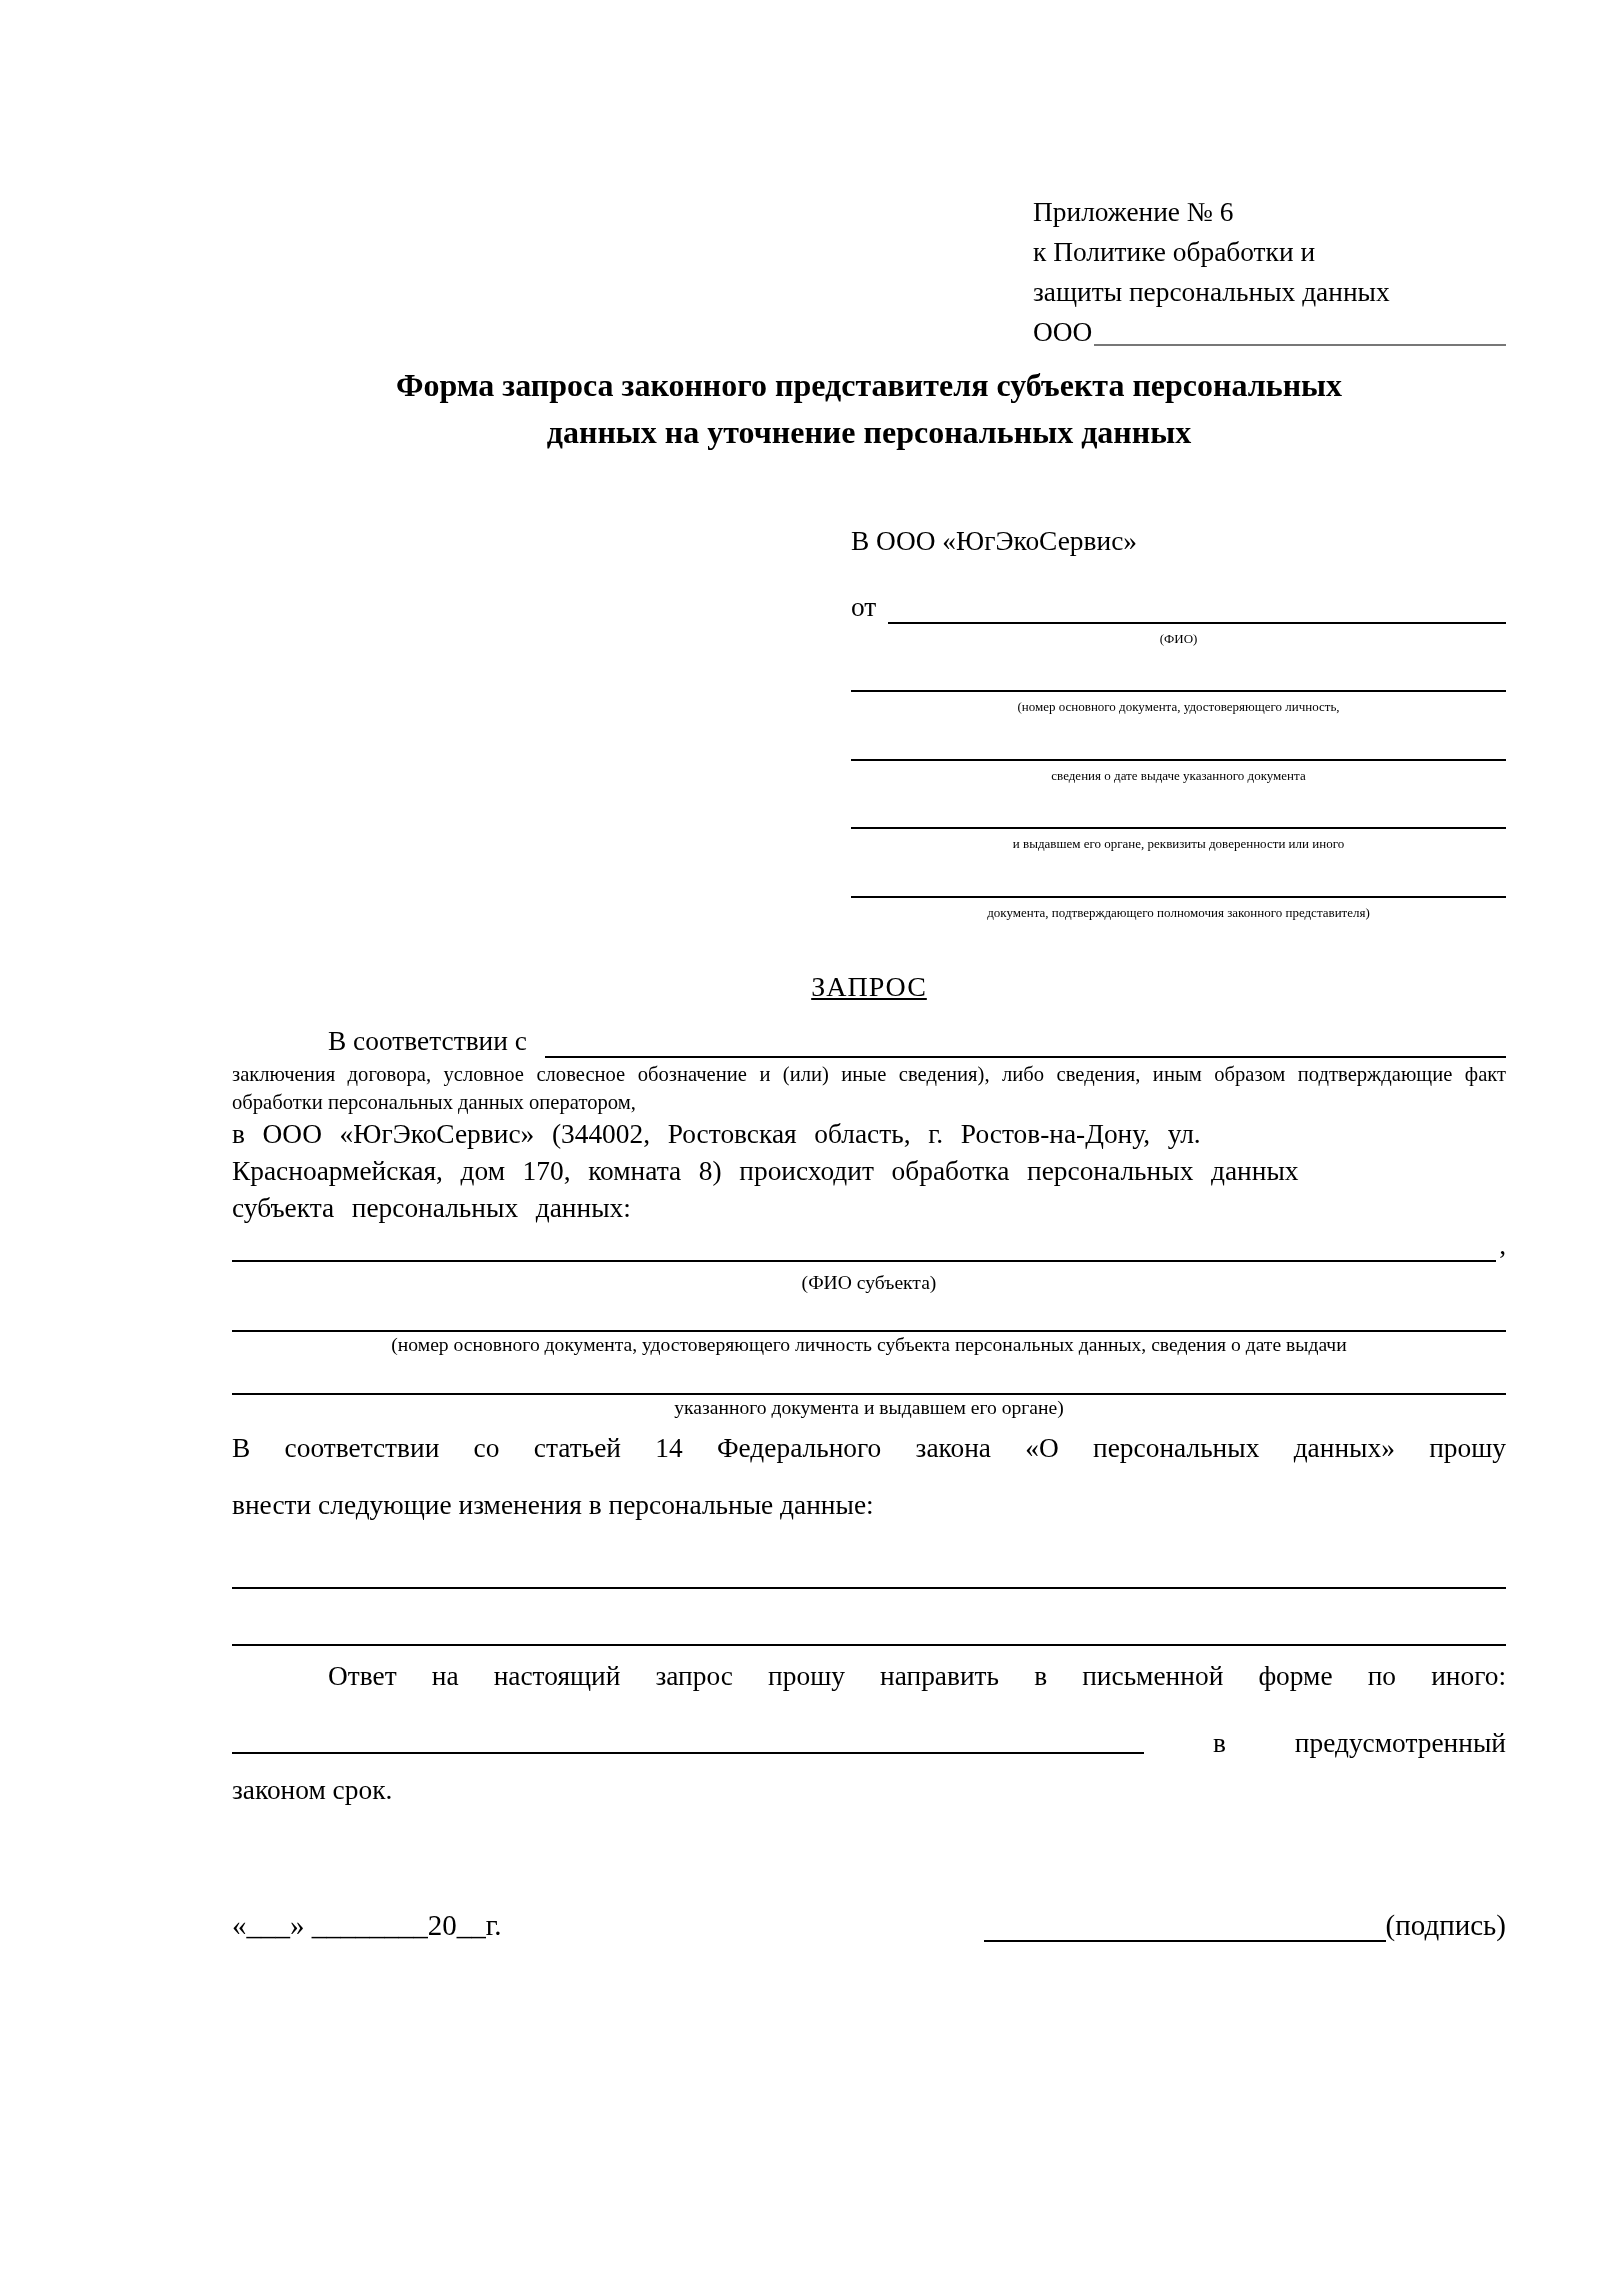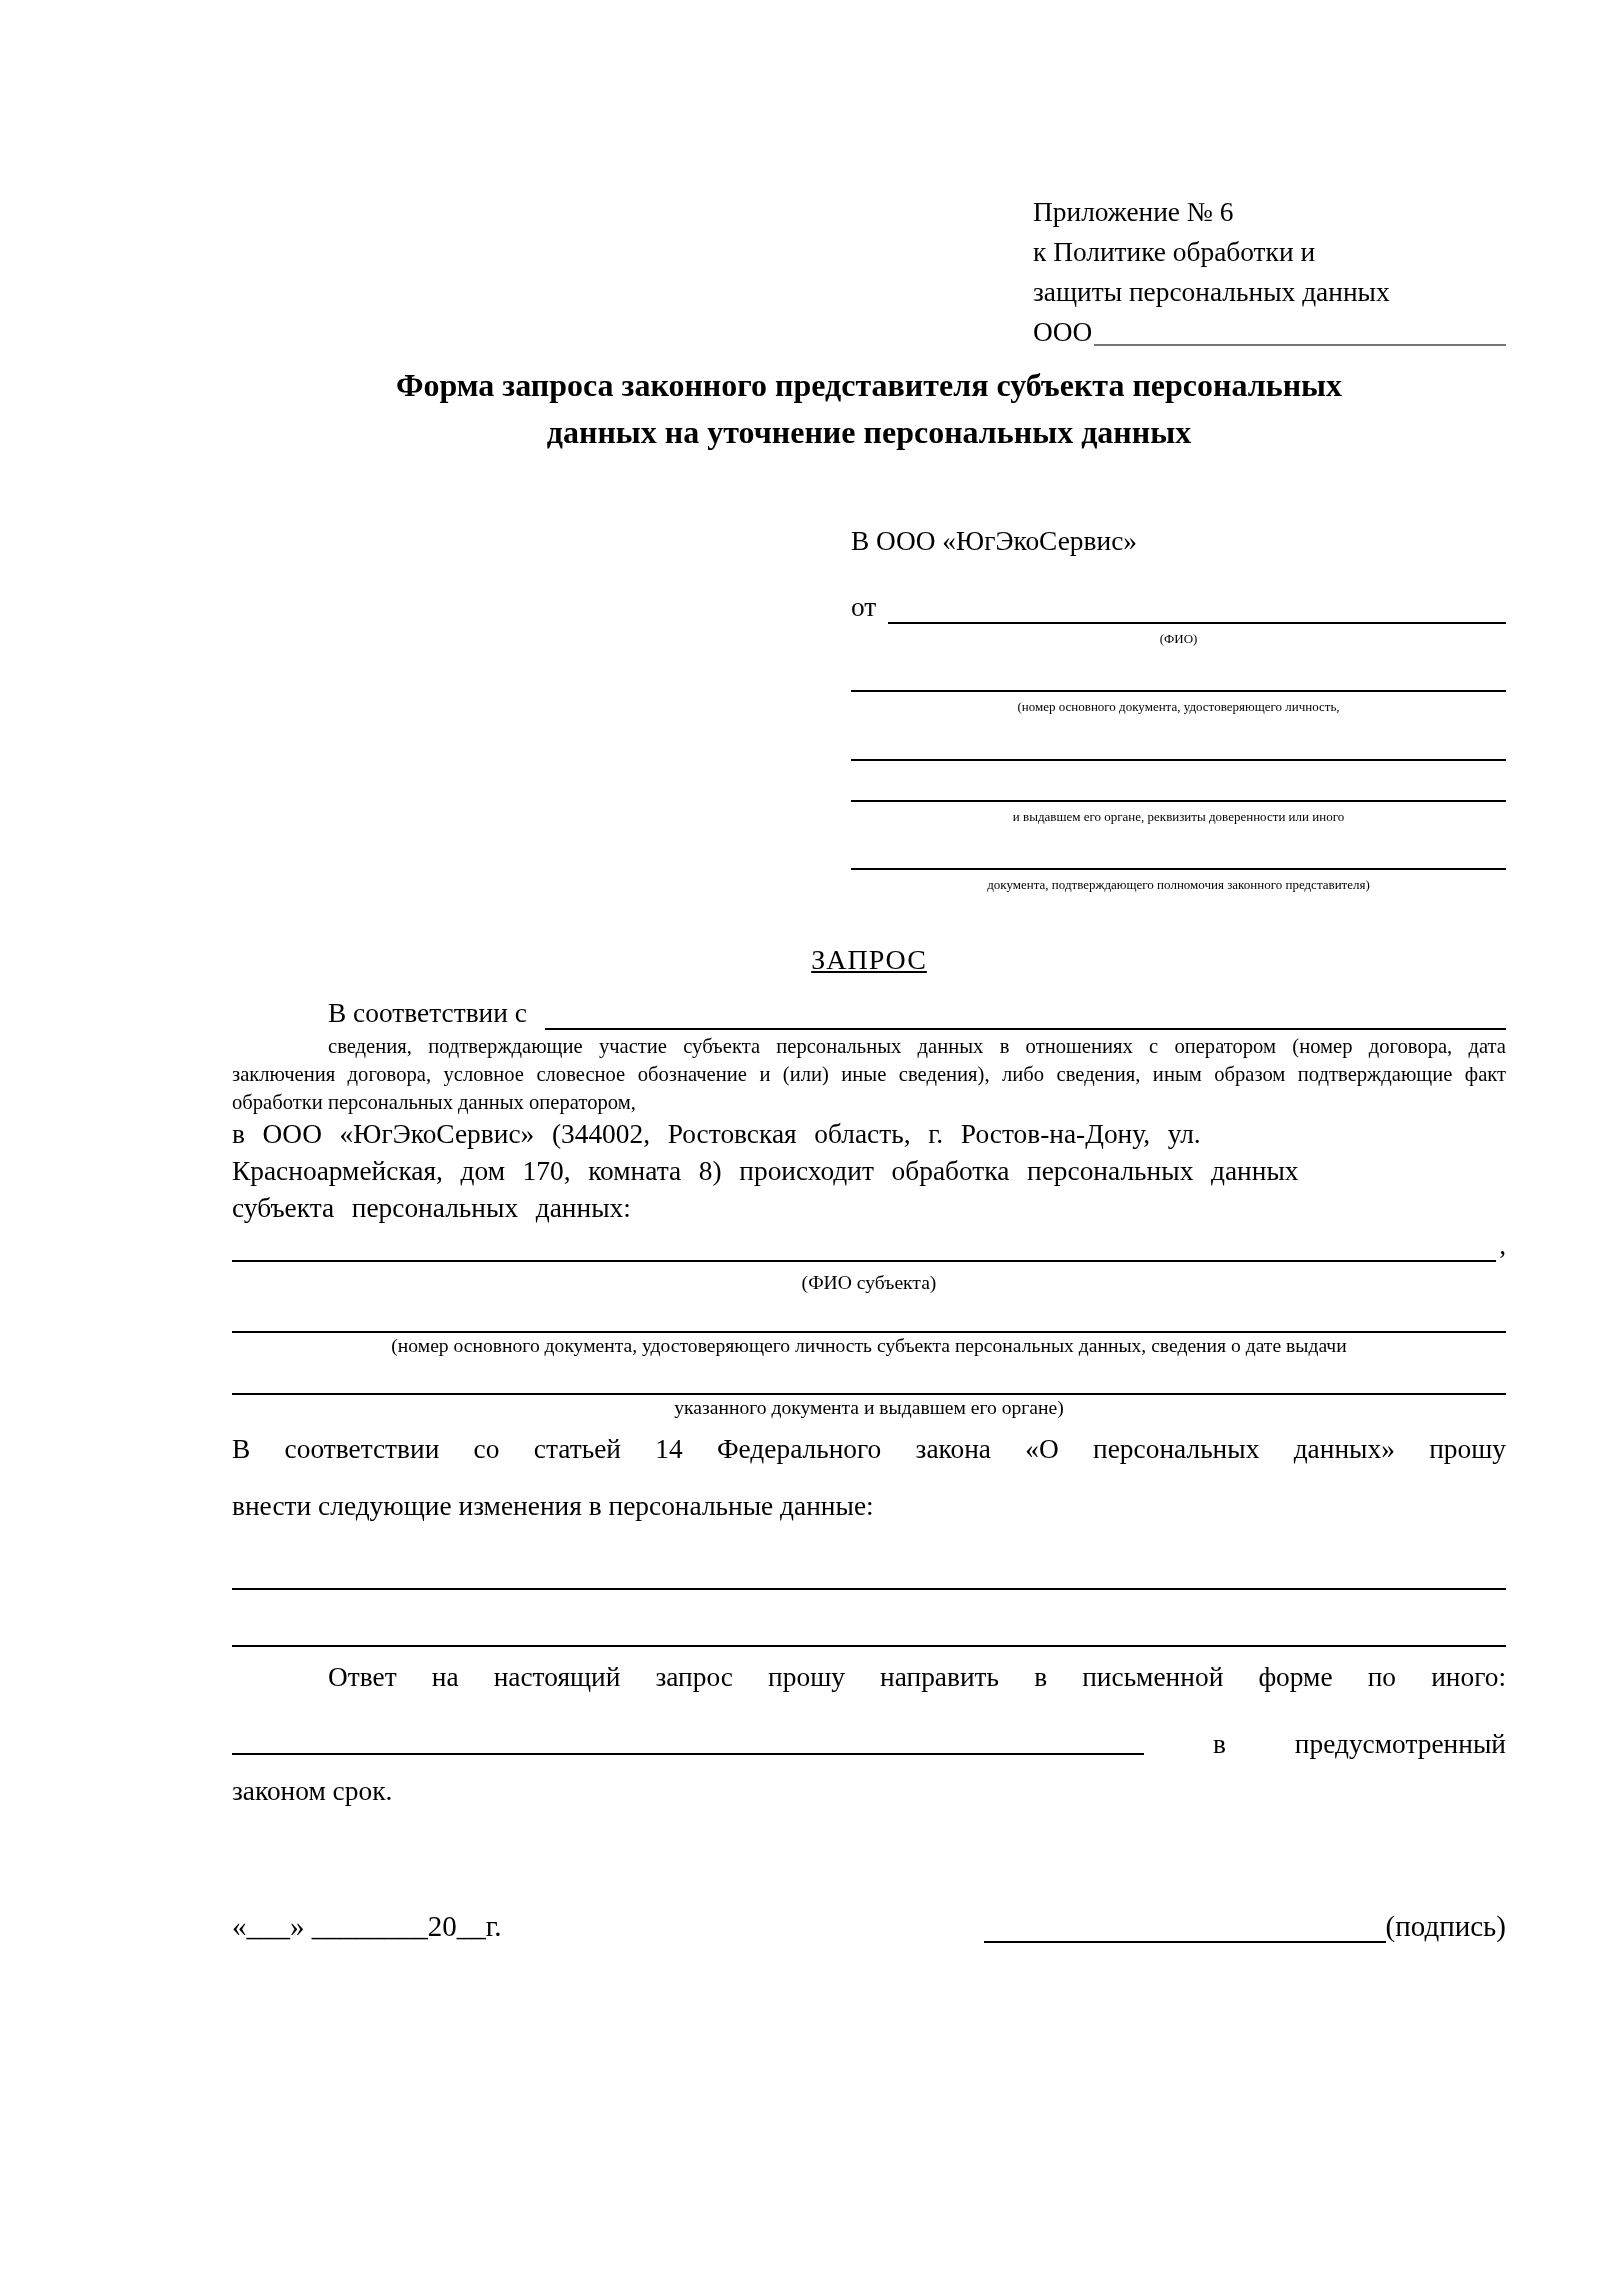--- a/index.html
+++ b/index.html
@@ -92,37 +92,37 @@
       <div class="from-row">
         <span class="lbl">от</span>
         <span class="blank"></span>
       </div>
       <div class="cap">(ФИО)</div>
 
       <div class="field-blank"></div>
       <div class="cap">(номер основного документа, удостоверяющего личность,</div>
 
       <div class="field-blank"></div>
+      <div class="cap">сведения о дате выдаче указанного документа</div>
 
       <div class="field-blank"></div>
       <div class="cap">и выдавшем его органе, реквизиты доверенности или иного</div>
 
       <div class="field-blank"></div>
       <div class="cap">документа, подтверждающего полномочия законного представителя)</div>
     </div>
 
     <div class="zapros">ЗАПРОС</div>
 
     <div class="accord-row">
       <span class="lbl">В соответствии с</span>
       <span class="blank"></span>
     </div>
 
     <div class="note">
-      <div class="jf ind">сведения, подтверждающие участие субъекта персональных данных в отношениях с оператором (номер договора, дата</div>
       <div class="jf">заключения договора, условное словесное обозначение и (или) иные сведения), либо сведения, иным образом подтверждающие факт</div>
       <div>обработки персональных данных оператором,</div>
     </div>
 
     <div class="oper">
       <div>в ООО «ЮгЭкоСервис» (344002, Ростовская область, г. Ростов-на-Дону, ул.</div>
       <div>Красноармейская, дом 170, комната 8) происходит обработка персональных данных</div>
       <div>субъекта персональных данных:</div>
     </div>
 

